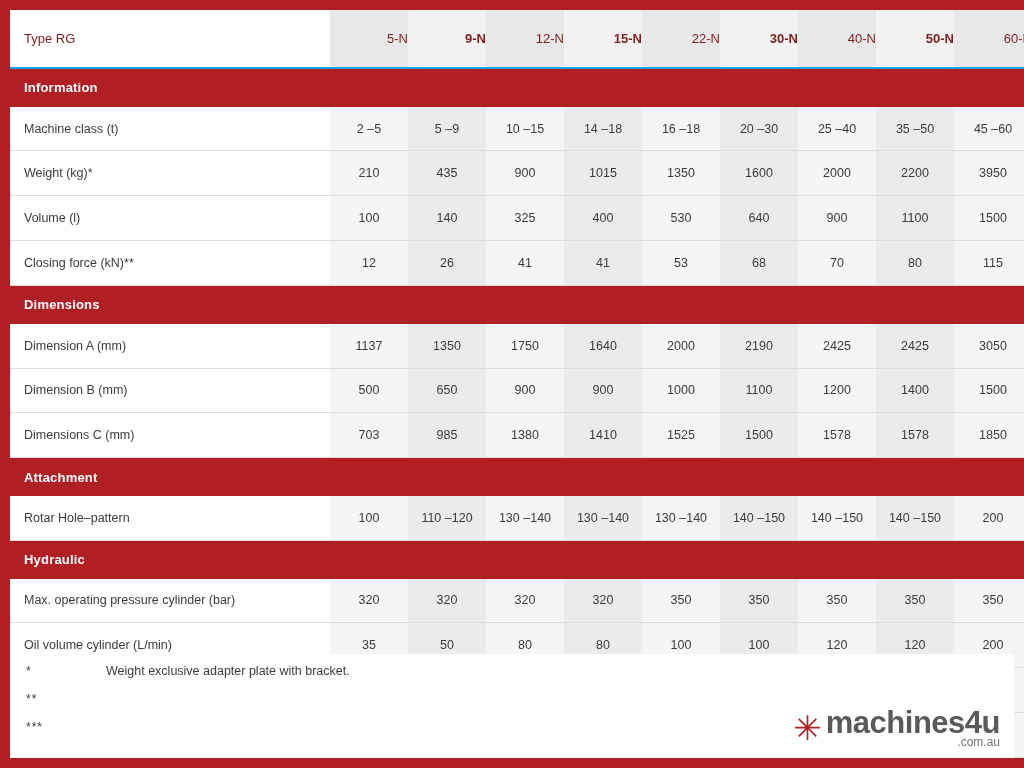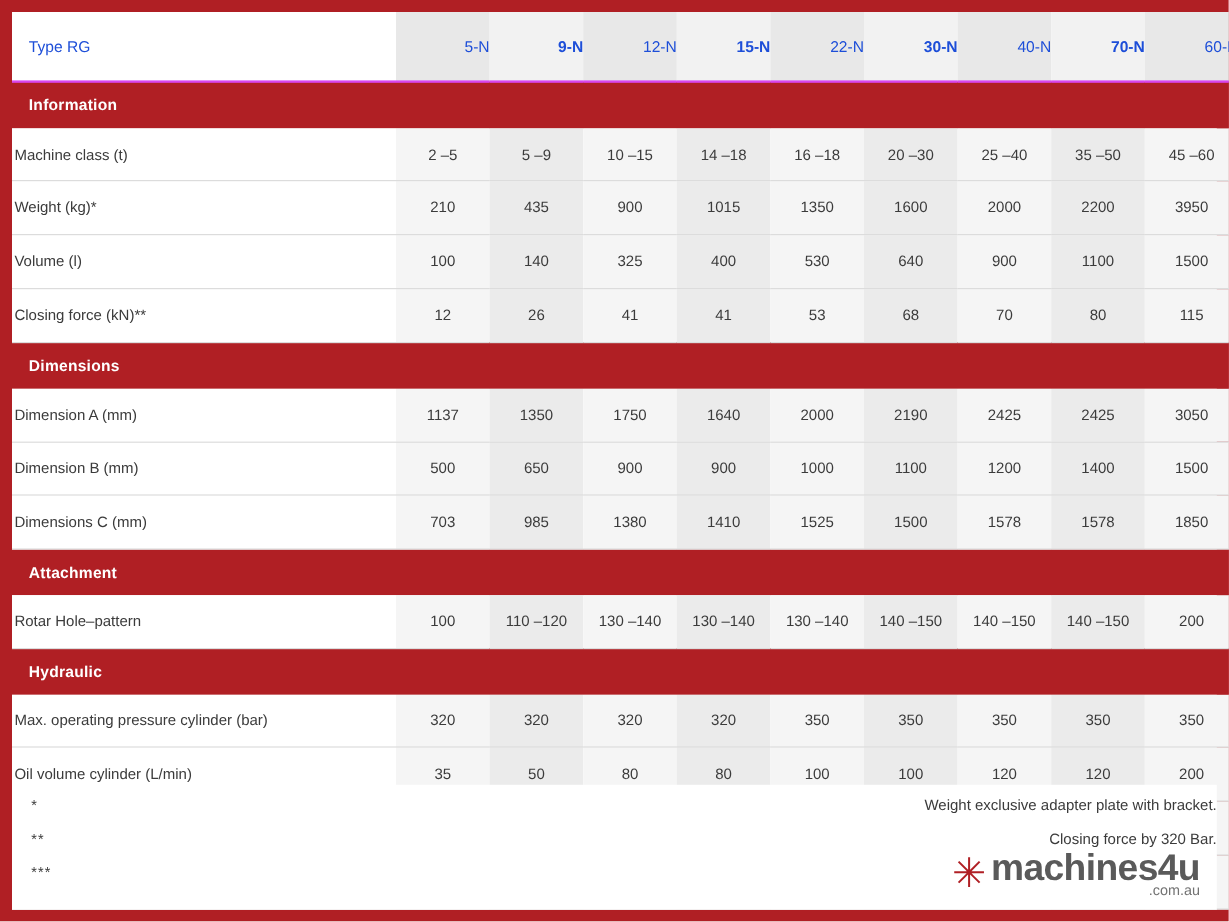--- a/index.html
+++ b/index.html
@@ -32,23 +32,23 @@
   table.spec td, table.spec th {
     padding: 0;
     margin: 0;
   }
   
   col.c-label { width: 320px; }
   col.c-data  { width: 78px; }
 
   tr.header-row td {
     background: #ffffff;
-    color: #1d4ed8;
+    color: #7f1d1d;
     font-size: 13px;
-    border-bottom: 2px solid #d946ef;
+    border-bottom: 2px solid #0ea5e9;
     height: 48px;
     vertical-align: middle;
   }
   tr.header-row td.hdr-label {
     text-align: left;
     padding-left: 14px;
     background: #ffffff;
   }
   tr.header-row td.hdr-col {
     text-align: right;
@@ -72,21 +72,21 @@
 
   tr.data-row td {
     height: 37px;
     font-size: 12.5px;
     color: #3b3b3b;
     border-bottom: 1px solid #dcdcdc;
     vertical-align: middle;
   }
   tr.data-row td.lbl {
     text-align: left;
-    padding-left: 2px;
+    padding-left: 14px;
     background: #ffffff;
   }
   tr.data-row td.val {
     text-align: center;
     background: #f5f5f5;
   }
   tr.data-row td.val.alt {
     background: #ebebeb;
   }
   tr.data-row:last-of-type td {
@@ -114,21 +114,20 @@
   .fn-mark {
     width: 96px;
     padding-left: 16px;
     box-sizing: border-box;
     color: #3b3b3b;
     font-size: 12px;
     letter-spacing: 1px;
   }
   .fn-text {
     flex: 1;
-    text-align: right;
   }
   .logo {
     position: absolute;
     right: 14px;
     bottom: 10px;
     display: flex;
     align-items: center;
     font-family: "Liberation Sans", sans-serif;
   }
   .logo-star {
@@ -177,21 +176,21 @@
     <tbody id="table-body">
         <tr class="header-row">
           <td class="hdr-label">Type RG</td>
           <td class="hdr-col">5-N</td>
           <td class="hdr-col alt">9-N</td>
           <td class="hdr-col">12-N</td>
           <td class="hdr-col alt">15-N</td>
           <td class="hdr-col">22-N</td>
           <td class="hdr-col alt">30-N</td>
           <td class="hdr-col">40-N</td>
-          <td class="hdr-col alt">70-N</td>
+          <td class="hdr-col alt">50-N</td>
           <td class="hdr-col">60-N</td>
         </tr>
         <tr class="section-row">
           <td colspan="10">Information</td>
         </tr>
         <tr class="data-row">
           <td class="lbl">Machine class (t)</td>
           <td class="val">2 –5</td>
           <td class="val alt">5 –9</td>
           <td class="val">10 –15</td>
@@ -346,21 +345,20 @@
       </tbody>
   </table>
 
   <div class="footnotes">
     <div class="fn-row">
       <div class="fn-mark">*</div>
       <div class="fn-text">Weight exclusive adapter plate with bracket.</div>
     </div>
     <div class="fn-row">
       <div class="fn-mark">**</div>
-      <div class="fn-text">Closing force by 320 Bar.</div>
     </div>
     <div class="fn-row">
       <div class="fn-mark">***</div>
     </div>
 
     <div class="logo">
       <span class="logo-star">✳</span>
       <span class="logo-text">
         <span class="logo-main">machines4u</span>
         <span class="logo-sub">.com.au</span>

